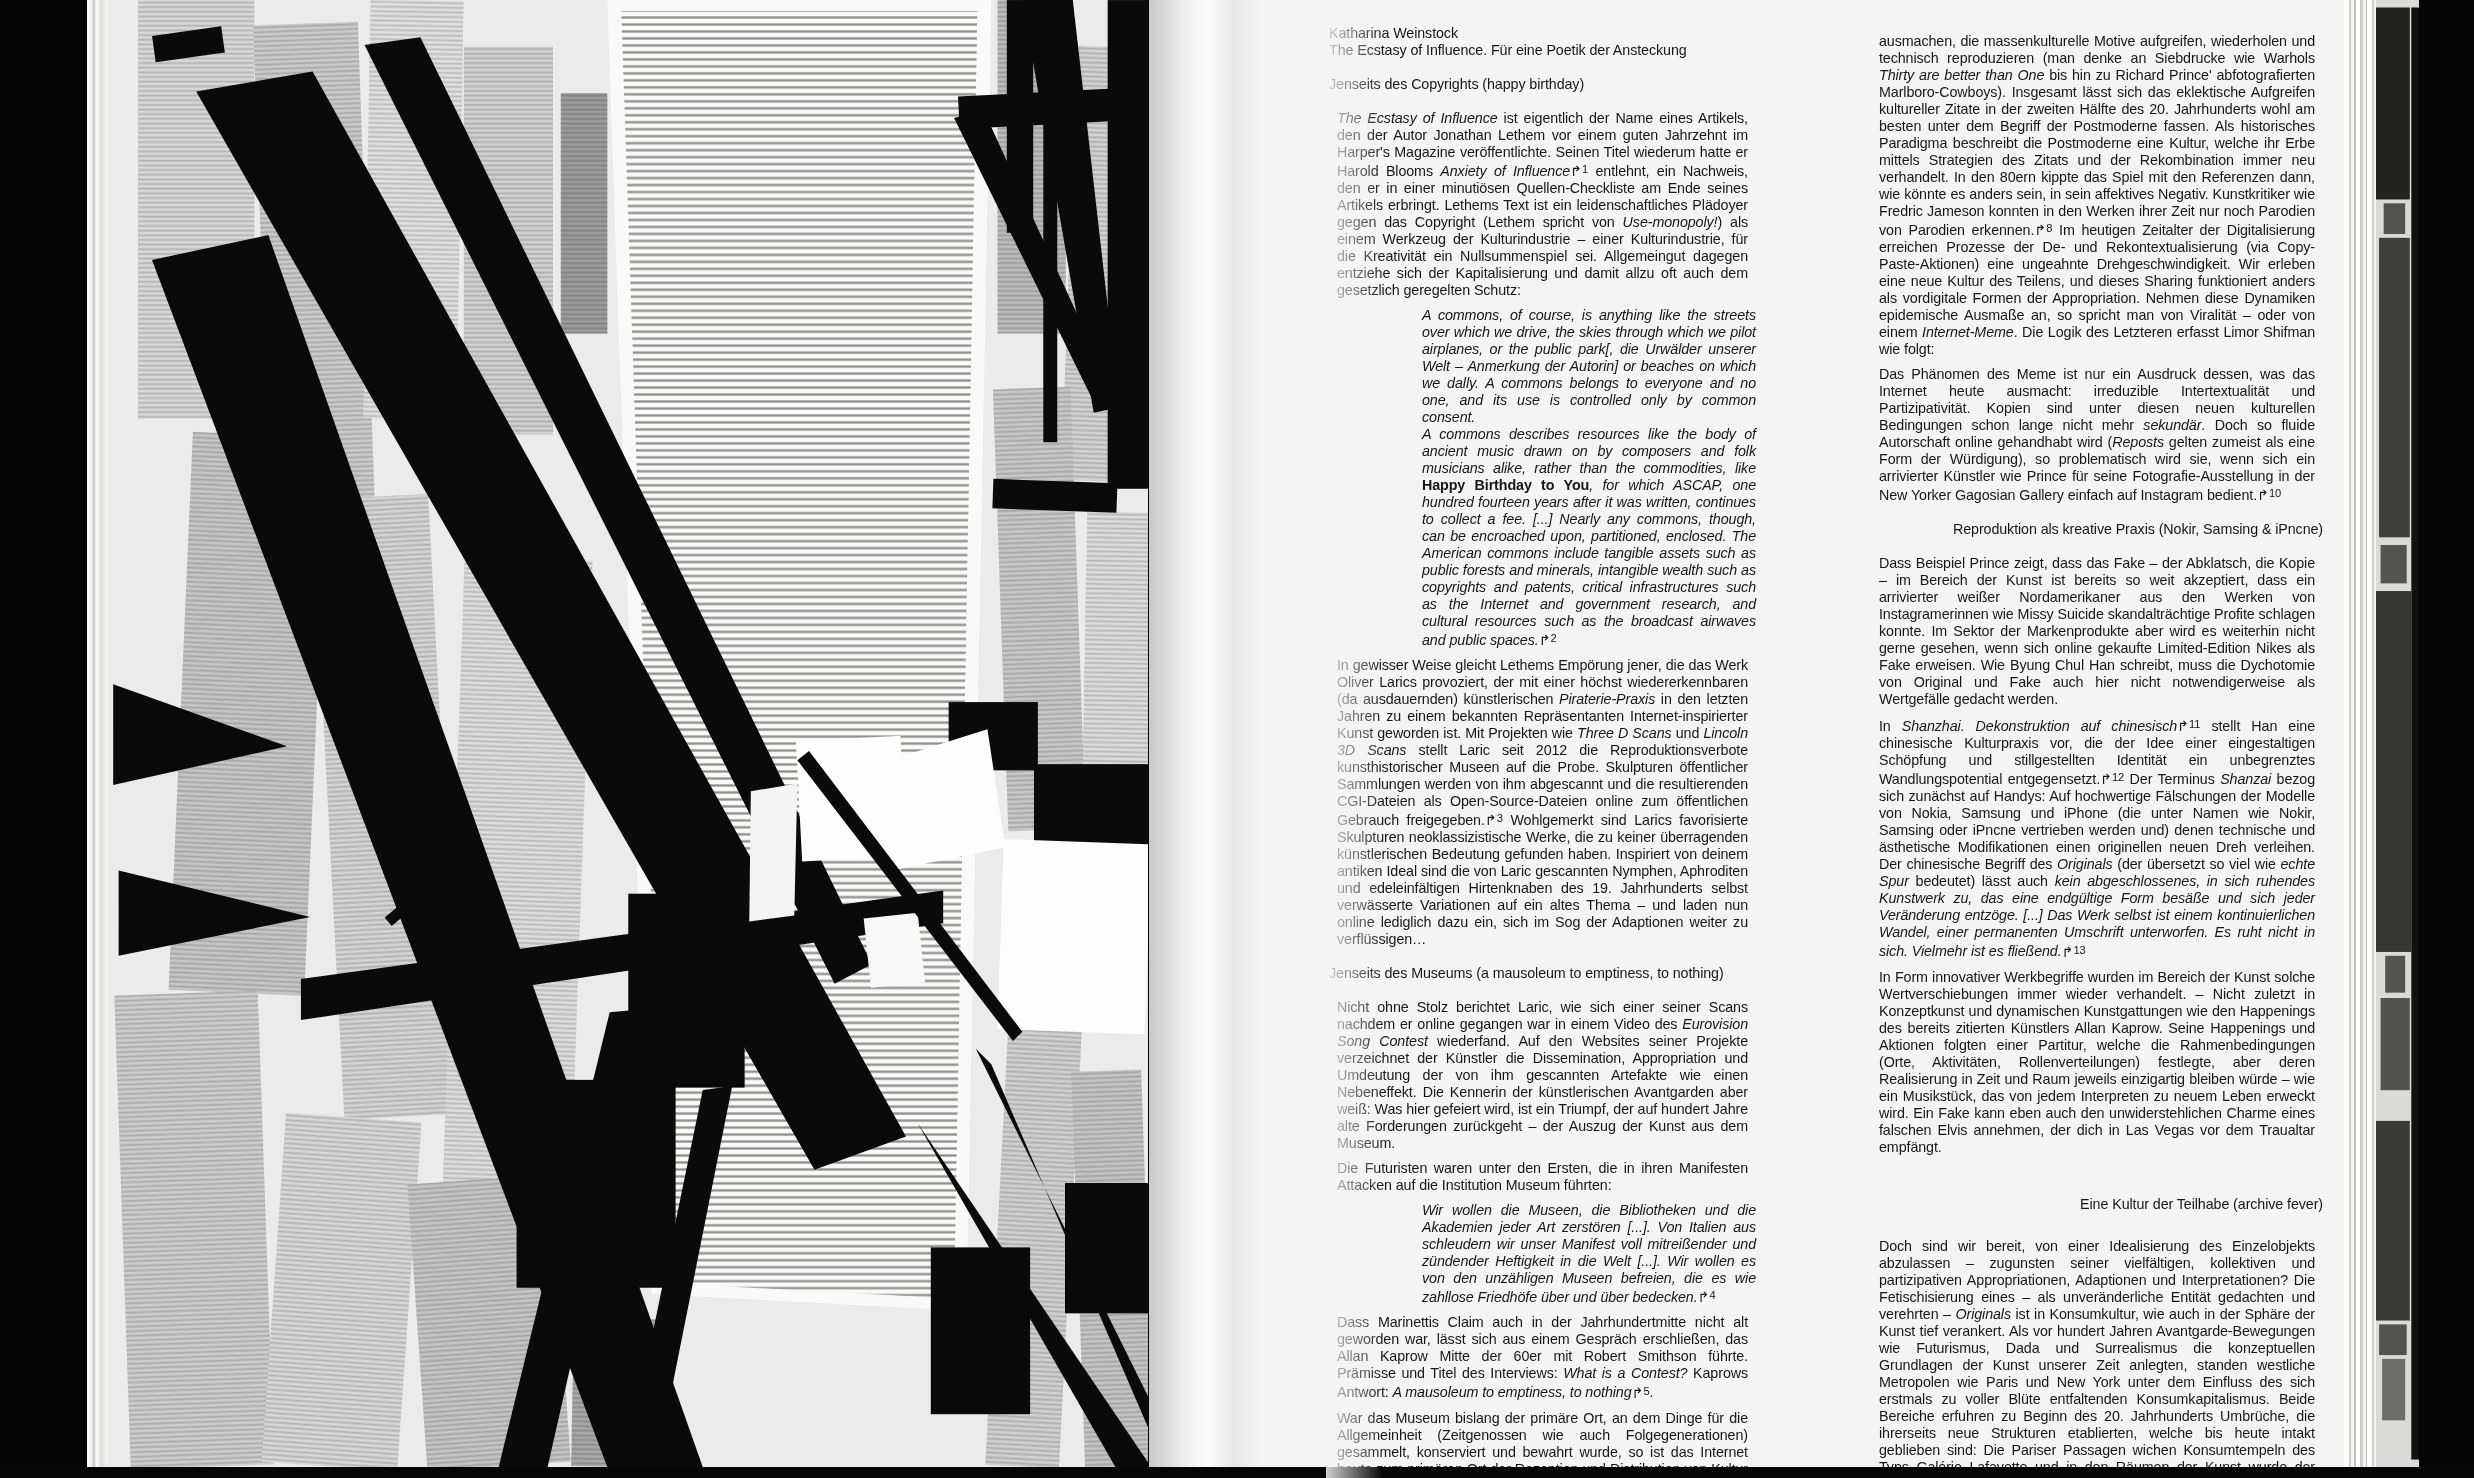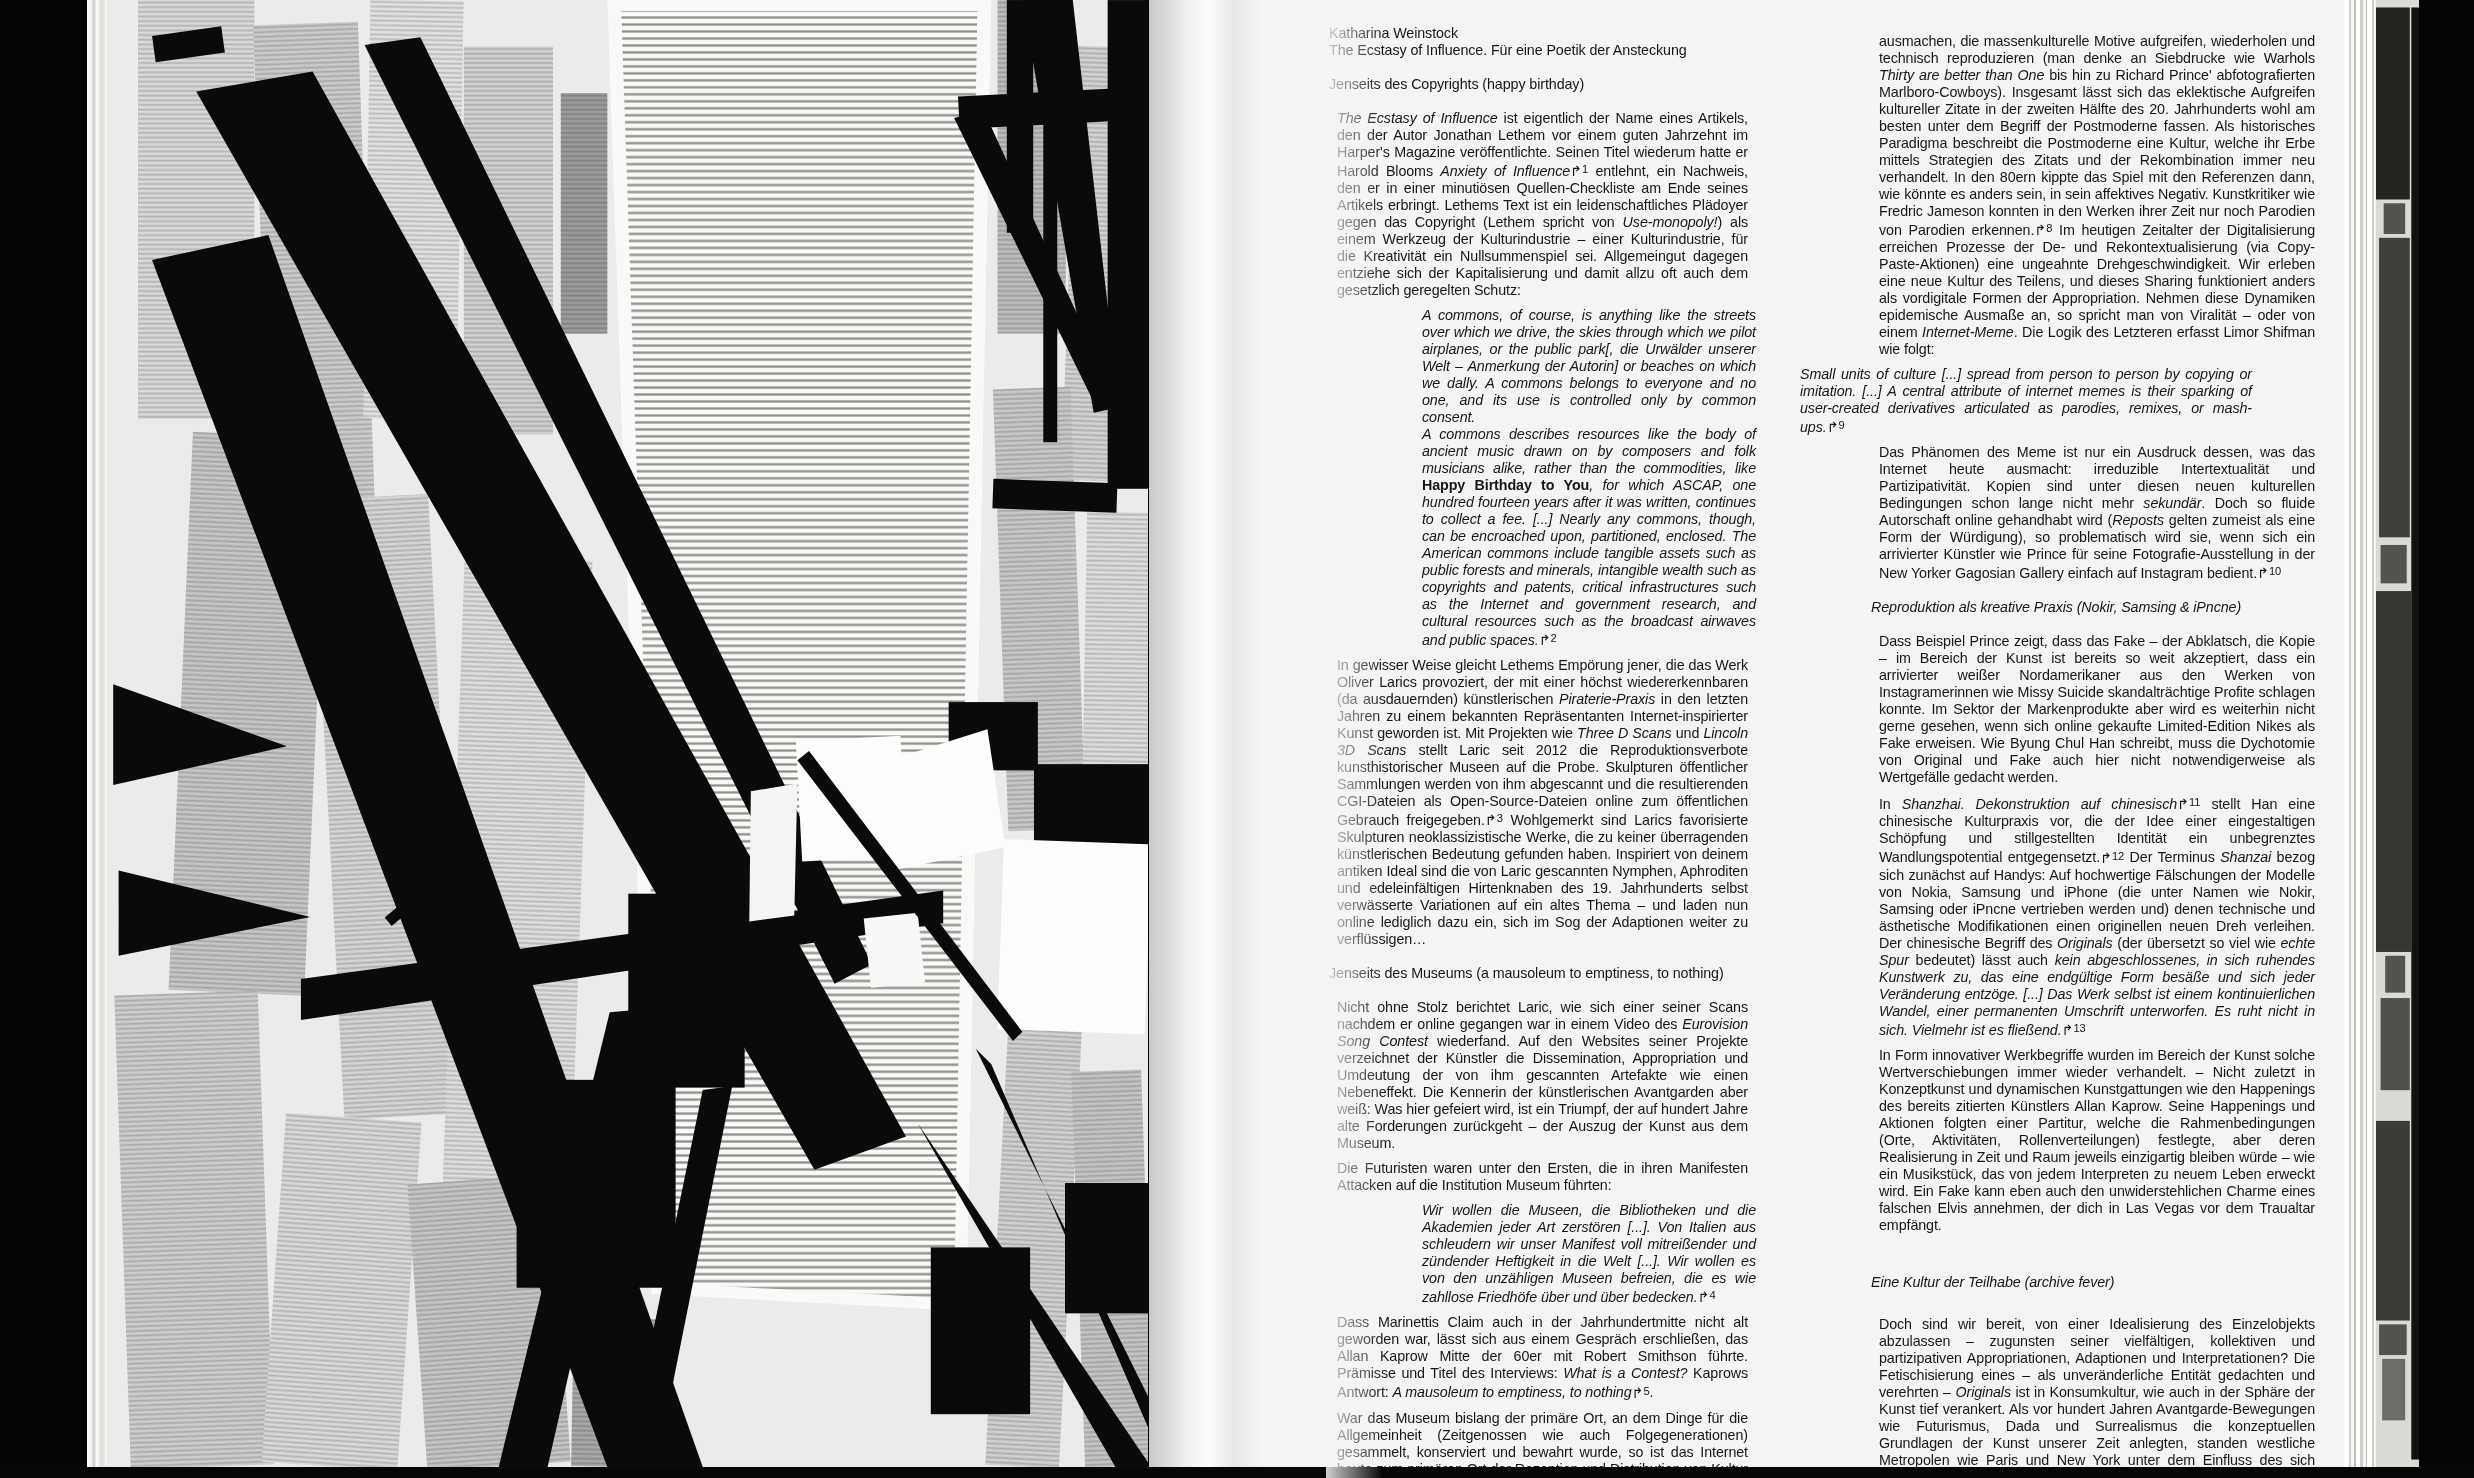--- a/index.html
+++ b/index.html
@@ -22,21 +22,21 @@
 
   .col{position:absolute;top:25px;font-size:14.3px;line-height:17px;color:#161616;
        text-align:justify;letter-spacing:-0.1px;hyphens:auto;-webkit-hyphens:auto;}
   .col-left{left:68px;width:427px;}
   .col-right{left:610px;width:452px;}
   .col-left::before{content:"";position:absolute;left:-3.1px;top:0;width:57px;height:100%;
        background:linear-gradient(90deg,rgba(244,244,242,.85),rgba(244,244,242,0));
        pointer-events:none;z-index:2;}
   .line{text-align:left;}
   .heading{margin:17px 0;text-align:left;}
-  .heading-right{text-align:left;font-style:italic;}
+  .heading-right{text-align:right;}
   .para{margin:8px;}
   .quote{font-style:italic;}
   .quote .rm{font-style:normal;font-weight:bold;}
   .quote-indent{padding-left:93px;}
   .quote-out{margin-left:-71px;margin-right:71px;}
   .fn{white-space:nowrap;font-style:normal;}
   .fn sup{font-size:.78em;vertical-align:.28em;}
   em{font-style:italic;}
 </style>
 </head>
@@ -195,21 +195,20 @@
         <div class="para">In gewisser Weise gleicht Lethems Empörung jener, die das Werk Oliver Larics provoziert, der mit einer höchst wiedererkennbaren (da ausdauernden) künstlerischen <em>Piraterie-Praxis</em> in den letzten Jahren zu einem bekannten Repräsentanten Internet-inspirierter Kunst geworden ist. Mit Projekten wie <em>Three D Scans</em> und <em>Lincoln 3D Scans</em> stellt Laric seit 2012 die Reproduktionsverbote kunsthistorischer Museen auf die Probe. Skulpturen öffentlicher Sammlungen werden von ihm abgescannt und die resultierenden CGI-Dateien als Open-Source-Dateien online zum öffentlichen Gebrauch freigegeben.<span class="fn">↱<sup>3</sup></span> Wohlgemerkt sind Larics favorisierte Skulpturen neoklassizistische Werke, die zu keiner überragenden künstlerischen Bedeutung gefunden haben. Inspiriert von deinem antiken Ideal sind die von Laric gescannten Nymphen, Aphroditen und edeleinfältigen Hirtenknaben des 19. Jahrhunderts selbst verwässerte Variationen auf ein altes Thema – und laden nun online lediglich dazu ein, sich im Sog der Adaptionen weiter zu verflüssigen…</div>
         <div class="heading">Jenseits des Museums (a mausoleum to emptiness, to nothing)</div>
         <div class="para">Nicht ohne Stolz berichtet Laric, wie sich einer seiner Scans nachdem er online gegangen war in einem Video des <em>Eurovision Song Contest</em> wiederfand. Auf den Websites seiner Projekte verzeichnet der Künstler die Dissemination, Appropriation und Umdeutung der von ihm gescannten Artefakte wie einen Nebeneffekt. Die Kennerin der künstlerischen Avantgarden aber weiß: Was hier gefeiert wird, ist ein Triumpf, der auf hundert Jahre alte Forderungen zurückgeht – der Auszug der Kunst aus dem Museum.</div>
         <div class="para">Die Futuristen waren unter den Ersten, die in ihren Manifesten Attacken auf die Institution Museum führten:</div>
         <div class="quote quote-indent">Wir wollen die Museen, die Bibliotheken und die Akademien jeder Art zerstören [...]. Von Italien aus schleudern wir unser Manifest voll mitreißender und zündender Heftigkeit in die Welt [...]. Wir wollen es von den unzähligen Museen befreien, die es wie zahllose Friedhöfe über und über bedecken.<span class="fn">↱<sup>4</sup></span></div>
         <div class="para">Dass Marinettis Claim auch in der Jahrhundertmitte nicht alt geworden war, lässt sich aus einem Gespräch erschließen, das Allan Kaprow Mitte der 60er mit Robert Smithson führte. Prämisse und Titel des Interviews: <em>What is a Contest?</em> Kaprows Antwort: <em>A mausoleum to emptiness, to nothing</em><span class="fn">↱<sup>5</sup></span>.</div>
         <div class="para">War das Museum bislang der primäre Ort, an dem Dinge für die Allgemeinheit (Zeitgenossen wie auch Folgegenerationen) gesammelt, konserviert und bewahrt wurde, so ist das Internet heute zum primären Ort der Rezeption und Distribution von Kultur geworden.<span class="fn">↱<sup>6</sup></span> Man könnte sagen, dass Teil-Nahme und Teil-Habe zur <em>Ideologie</em> des Internets gehören. Die Inhalte des Internets stehen seinen Nutzern – im Guten wie im Schlechten – zur Verfügung.</div>
       </div>
     <div class="col col-right" lang="de">
         <div class="para">ausmachen, die massenkulturelle Motive aufgreifen, wiederholen und technisch reproduzieren (man denke an Siebdrucke wie Warhols <em>Thirty are better than One</em> bis hin zu Richard Prince' abfotografierten Marlboro-Cowboys). Insgesamt lässt sich das eklektische Aufgreifen kultureller Zitate in der zweiten Hälfte des 20. Jahrhunderts wohl am besten unter dem Begriff der Postmoderne fassen. Als historisches Paradigma beschreibt die Postmoderne eine Kultur, welche ihr Erbe mittels Strategien des Zitats und der Rekombination immer neu verhandelt. In den 80ern kippte das Spiel mit den Referenzen dann, wie könnte es anders sein, in sein affektives Negativ. Kunstkritiker wie Fredric Jameson konnten in den Werken ihrer Zeit nur noch Parodien von Parodien erkennen.<span class="fn">↱<sup>8</sup></span> Im heutigen Zeitalter der Digitalisierung erreichen Prozesse der De- und Rekontextualisierung (via Copy-Paste-Aktionen) eine ungeahnte Drehgeschwindigkeit. Wir erleben eine neue Kultur des Teilens, und dieses Sharing funktioniert anders als vordigitale Formen der Appropriation. Nehmen diese Dynamiken epidemische Ausmaße an, so spricht man von Viralität – oder von einem <em>Internet-Meme</em>. Die Logik des Letzteren erfasst Limor Shifman wie folgt:</div>
-        <div class="quote quote-out">Small units of culture [...] spread from person to person by copying or imitation. [...] A central attribute of internet memes is their sparking of user-created derivatives articulated as parodies, remixes, or mash-ups.<span class="fn">↱<sup>9</sup></span></div>
         <div class="para">Das Phänomen des Meme ist nur ein Ausdruck dessen, was das Internet heute ausmacht: irreduzible Intertextualität und Partizipativität. Kopien sind unter diesen neuen kulturellen Bedingungen schon lange nicht mehr <em>sekundär</em>. Doch so fluide Autorschaft online gehandhabt wird (<em>Reposts</em> gelten zumeist als eine Form der Würdigung), so problematisch wird sie, wenn sich ein arrivierter Künstler wie Prince für seine Fotografie-Ausstellung in der New Yorker Gagosian Gallery einfach auf Instagram bedient.<span class="fn">↱<sup>10</sup></span></div>
         <div class="heading heading-right">Reproduktion als kreative Praxis (Nokir, Samsing &amp; iPncne)</div>
         <div class="para">Dass Beispiel Prince zeigt, dass das Fake – der Abklatsch, die Kopie – im Bereich der Kunst ist bereits so weit akzeptiert, dass ein arrivierter weißer Nordamerikaner aus den Werken von Instagramerinnen wie Missy Suicide skandalträchtige Profite schlagen konnte. Im Sektor der Markenprodukte aber wird es weiterhin nicht gerne gesehen, wenn sich online gekaufte Limited-Edition Nikes als Fake erweisen. Wie Byung Chul Han schreibt, muss die Dychotomie von Original und Fake auch hier nicht notwendigerweise als Wertgefälle gedacht werden.</div>
         <div class="para">In <em>Shanzhai. Dekonstruktion auf chinesisch</em><span class="fn">↱<sup>11</sup></span> stellt Han eine chinesische Kulturpraxis vor, die der Idee einer eingestaltigen Schöpfung und stillgestellten Identität ein unbegrenztes Wandlungspotential entgegensetzt.<span class="fn">↱<sup>12</sup></span> Der Terminus <em>Shanzai</em> bezog sich zunächst auf Handys: Auf hochwertige Fälschungen der Modelle von Nokia, Samsung und iPhone (die unter Namen wie Nokir, Samsing oder iPncne vertrieben werden und) denen technische und ästhetische Modifikationen einen originellen neuen Dreh verleihen. Der chinesische Begriff des <em>Originals</em> (der übersetzt so viel wie <em>echte Spur</em> bedeutet) lässt auch <em>kein abgeschlossenes, in sich ruhendes Kunstwerk zu, das eine endgültige Form besäße und sich jeder Veränderung entzöge. [...] Das Werk selbst ist einem kontinuierlichen Wandel, einer permanenten Umschrift unterworfen. Es ruht nicht in sich. Vielmehr ist es fließend.</em><span class="fn">↱<sup>13</sup></span></div>
         <div class="para">In Form innovativer Werkbegriffe wurden im Bereich der Kunst solche Wertverschiebungen immer wieder verhandelt. – Nicht zuletzt in Konzeptkunst und dynamischen Kunstgattungen wie den Happenings des bereits zitierten Künstlers Allan Kaprow. Seine Happenings und Aktionen folgten einer Partitur, welche die Rahmenbedingungen (Orte, Aktivitäten, Rollenverteilungen) festlegte, aber deren Realisierung in Zeit und Raum jeweils einzigartig bleiben würde – wie ein Musikstück, das von jedem Interpreten zu neuem Leben erweckt wird. Ein Fake kann eben auch den unwiderstehlichen Charme eines falschen Elvis annehmen, der dich in Las Vegas vor dem Traualtar empfängt.</div>
         <div class="heading heading-right" style="margin-top: 40px; margin-bottom: 25.6px;">Eine Kultur der Teilhabe (archive fever)</div>
         <div class="para">Doch sind wir bereit, von einer Idealisierung des Einzelobjekts abzulassen – zugunsten seiner vielfältigen, kollektiven und partizipativen Appropriationen, Adaptionen und Interpretationen? Die Fetischisierung eines – als unveränderliche Entität gedachten und verehrten – <em>Originals</em> ist in Konsumkultur, wie auch in der Sphäre der Kunst tief verankert. Als vor hundert Jahren Avantgarde-Bewegungen wie Futurismus, Dada und Surrealismus die konzeptuellen Grundlagen der Kunst unserer Zeit anlegten, standen westliche Metropolen wie Paris und New York unter dem Einfluss des sich erstmals zu voller Blüte entfaltenden Konsumkapitalismus. Beide Bereiche erfuhren zu Beginn des 20. Jahrhunderts Umbrüche, die ihrerseits neue Strukturen etablierten, welche bis heute intakt geblieben sind: Die Pariser Passagen wichen Konsumtempeln des Typs Galérie Lafayette und in den Räumen der Kunst wurde der White Cube – mit seiner Inszenierung perfekt <em>freigestellter</em> Originale – zum neuen Standard der Präsentation und Rezeption. In den 80ern treiben dann Künstler wie Jeff Koons eben das auf die Spitze, was man als den <em>Warenfetisch-Charakter</em> des modernen Kunstwerks bezeichnen könnte. In ihrer Vermählung mit den Massenmedien schlägt uns die Konsumkultur bis heute in ihren Bann. In einem Interview von 2015 erklärt der Künstler Mark Leckey:</div>
       </div>
   </div>
 

